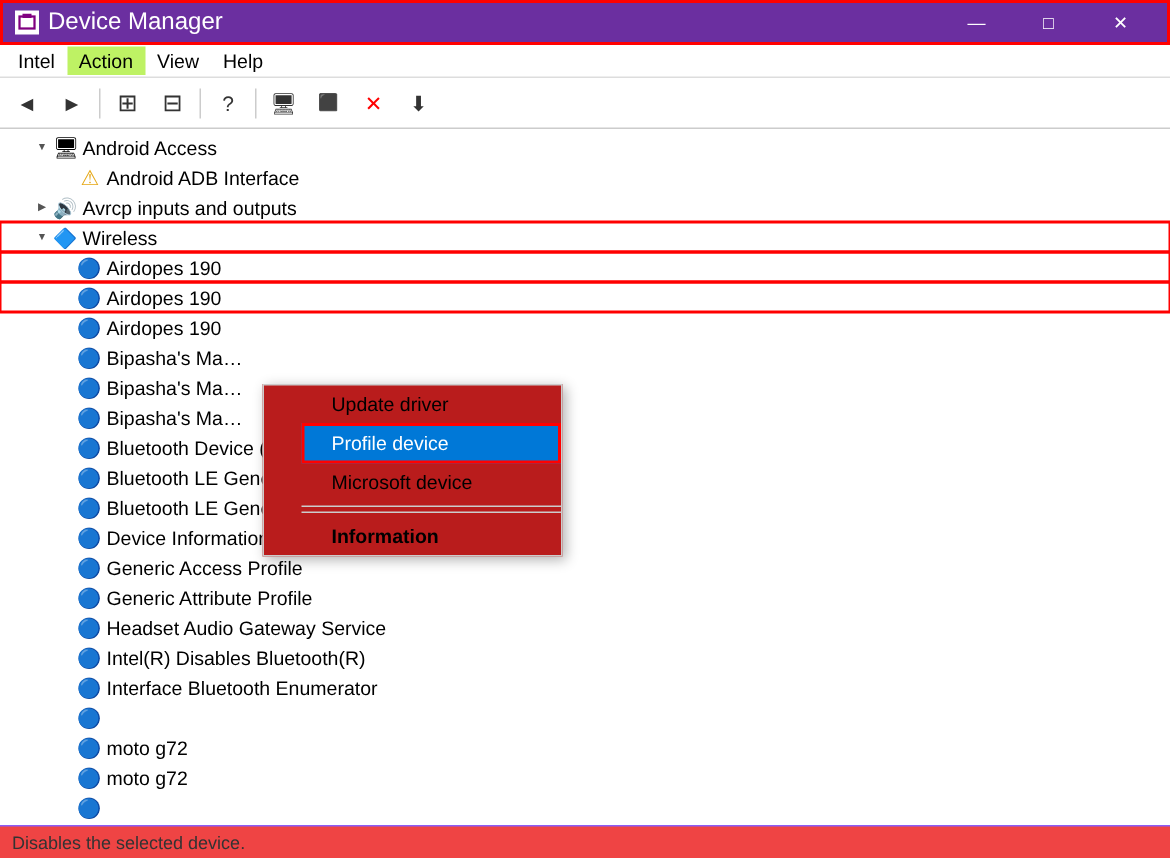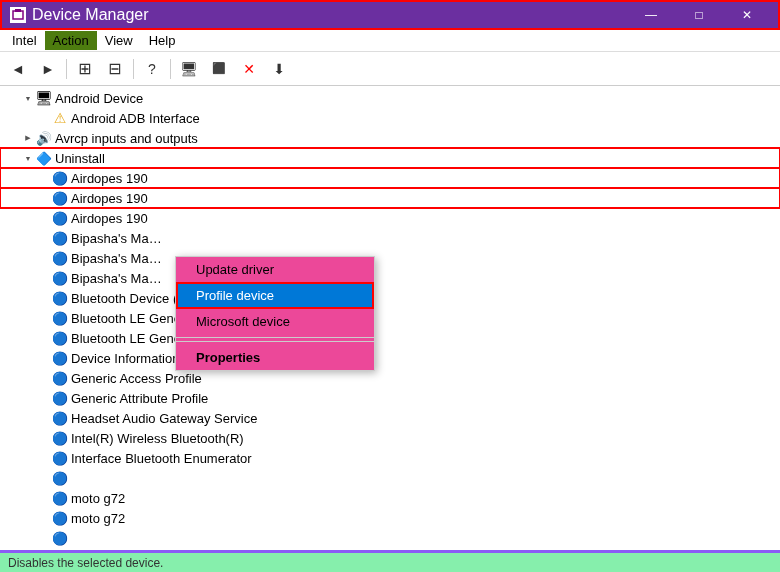--- a/index.html
+++ b/index.html
@@ -96,47 +96,48 @@
     .item-icon.computer { font-size: 14px; }
     .item-icon.category { font-size: 13px; }
     .item-icon.bluetooth { color: #0055a5; font-size: 13px; font-weight: bold; }
     .item-icon.warning { font-size: 12px; }
 
     .item-label { font-size: 13px; color: #000; }
 
     
     .context-menu {
       position: absolute;
-      background: #ec4899;
+      background: #b91c1c;
       border: 1px solid #ccc;
       box-shadow: 2px 2px 8px rgba(0,0,0,0.3);
       z-index: 100;
       min-width: 200px;
       top: 170px;
       left: 175px;
+      padding-left: 25px;
     }
     .context-menu-item {
       padding: 5px 20px;
       cursor: pointer;
       font-size: 13px;
       white-space: nowrap;
     }
     .context-menu-item.active { background: #0078d7; color: white; }
     .context-menu-separator { height: 1px; background: #ccc; margin: 3px 0; }
 
     
     .tree-view::-webkit-scrollbar { width: 16px; }
     .tree-view::-webkit-scrollbar-track { background: #f0f0f0; }
     .tree-view::-webkit-scrollbar-thumb { background: #c0c0c0; border: 3px solid #f0f0f0; border-radius: 3px; }
 
     
     .status-bar {
       height: 22px;
-      background: #86efac;
-      border-top: 3px solid #8b5cf6;
+      background: #ef4444;
+      border-top: 1px solid #8b5cf6;
       display: flex;
       align-items: center;
       padding: 0 8px;
       font-size: 12px;
       color: #333;
     }
   </style>
 </head>
 <body>
 
@@ -150,21 +151,21 @@
   <span class="title-bar-title">Device Manager</span>
   <div class="title-bar-controls">
     <div class="title-bar-btn">—</div>
     <div class="title-bar-btn">□</div>
     <div class="title-bar-btn close">✕</div>
   </div>
 </div>
 
 <div class="menu-bar">
   <div class="menu-item">Intel</div>
-  <div class="menu-item" style="background:#4d7c0f;">Action</div>
+  <div class="menu-item" style="background:#bef264;">Action</div>
   <div class="menu-item">View</div>
   <div class="menu-item">Help</div>
 </div>
 
 <div class="toolbar">
   <div class="toolbar-btn">◄</div>
   <div class="toolbar-btn">►</div>
   <div class="toolbar-sep"></div>
   <div class="toolbar-btn" style="font-size:16px;">⊞</div>
   <div class="toolbar-btn" style="font-size:16px;">⊟</div>
@@ -176,39 +177,39 @@
   <div class="toolbar-btn" style="color:red;">✕</div>
   <div class="toolbar-btn">⬇</div>
 </div>
 
 <div class="main-content">
   <div class="tree-view" style="position:relative;">
 
     <div class="tree-item indent-1">
       <span class="expand-icon expanded"></span>
       <span class="item-icon computer">🖥</span>
-      <span class="item-label">Android Device</span>
+      <span class="item-label">Android Access</span>
     </div>
 
     <div class="tree-item indent-2">
       <span class="expand-icon none"></span>
       <span class="item-icon warning" style="color:#e6a817; font-size:14px;">⚠</span>
       <span class="item-label">Android ADB Interface</span>
     </div>
 
     <div class="tree-item indent-1">
       <span class="expand-icon collapsed"></span>
       <span class="item-icon category">🔊</span>
       <span class="item-label">Avrcp inputs and outputs</span>
     </div>
 
     <div class="tree-item indent-1" style="outline: 2px solid red; outline-offset: -1px;">
       <span class="expand-icon expanded"></span>
       <span class="item-icon bluetooth">🔷</span>
-      <span class="item-label">Uninstall</span>
+      <span class="item-label">Wireless</span>
     </div>
 
     <div class="tree-item indent-2" style="outline: 2px solid red; outline-offset: -1px;">
       <span class="expand-icon none"></span>
       <span class="item-icon bluetooth">🔵</span>
       <span class="item-label">Airdopes 190</span>
     </div>
 
     <div class="tree-item indent-2" style="outline: 2px solid red; outline-offset: -1px;">
       <span class="expand-icon none"></span>
@@ -278,21 +279,21 @@
 
     <div class="tree-item indent-2">
       <span class="expand-icon none"></span>
       <span class="item-icon bluetooth">🔵</span>
       <span class="item-label">Headset Audio Gateway Service</span>
     </div>
 
     <div class="tree-item indent-2">
       <span class="expand-icon none"></span>
       <span class="item-icon bluetooth">🔵</span>
-      <span class="item-label">Intel(R) Wireless Bluetooth(R)</span>
+      <span class="item-label">Intel(R) Disables Bluetooth(R)</span>
     </div>
 
     <div class="tree-item indent-2">
       <span class="expand-icon none"></span>
       <span class="item-icon bluetooth">🔵</span>
       <span class="item-label">Interface Bluetooth Enumerator</span>
     </div>
 
     <div class="tree-item indent-2">
       <span class="expand-icon none"></span>
@@ -321,21 +322,21 @@
       
       
     </div>
 
     <div class="context-menu">
       <div class="context-menu-item">Update driver</div>
       <div class="context-menu-item active" style="border: 2px solid red; padding: 4px 18px;">Profile device</div>
       <div class="context-menu-item">Microsoft device</div>
       <div class="context-menu-separator"></div>
       <div class="context-menu-separator"></div>
-      <div class="context-menu-item" style="font-weight: bold;">Properties</div>
+      <div class="context-menu-item" style="font-weight: bold;">Information</div>
     </div>
 
   </div>
 </div>
 
 <div class="status-bar">
   <span>Disables the selected device.</span>
 </div>
 
 </body></html>

